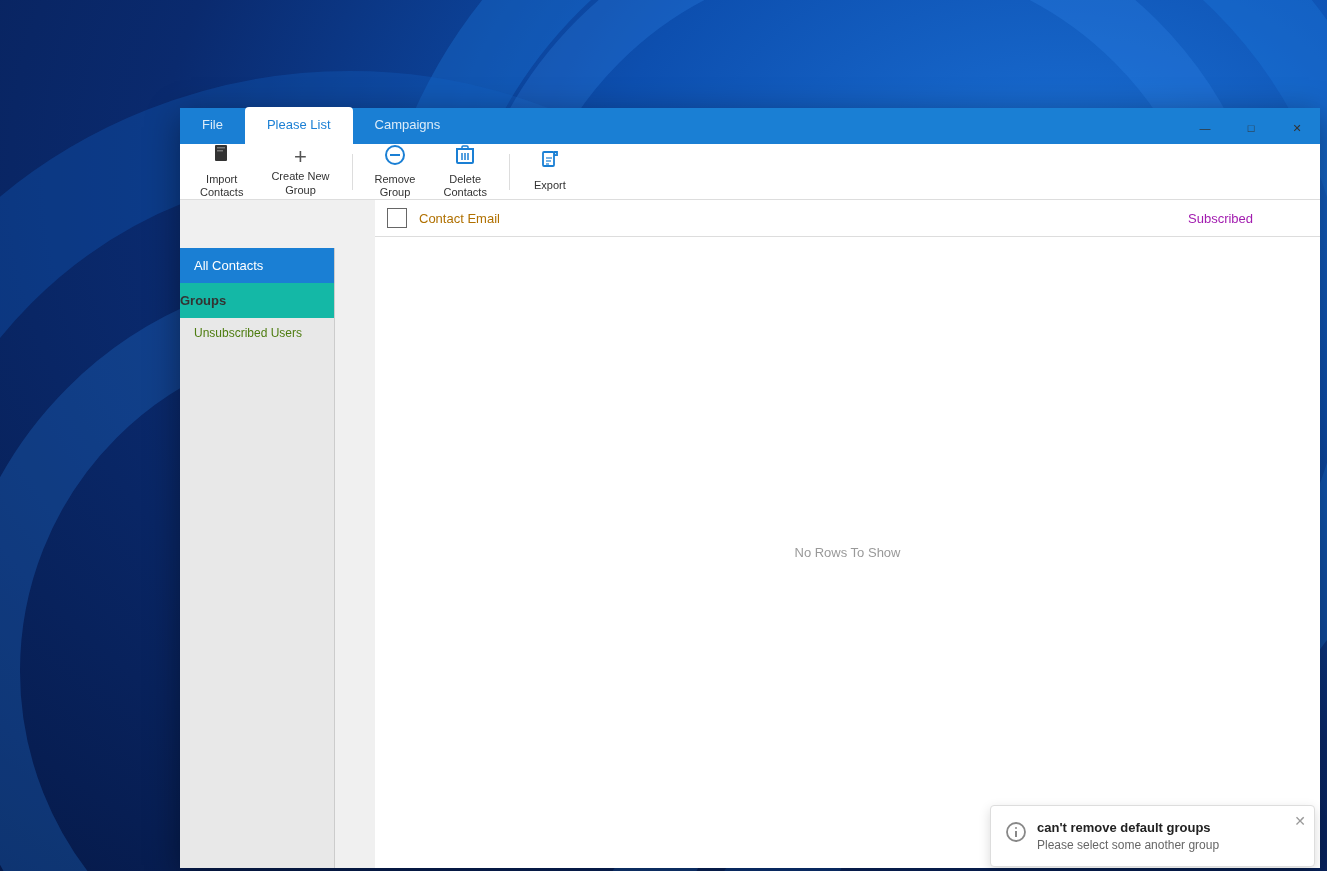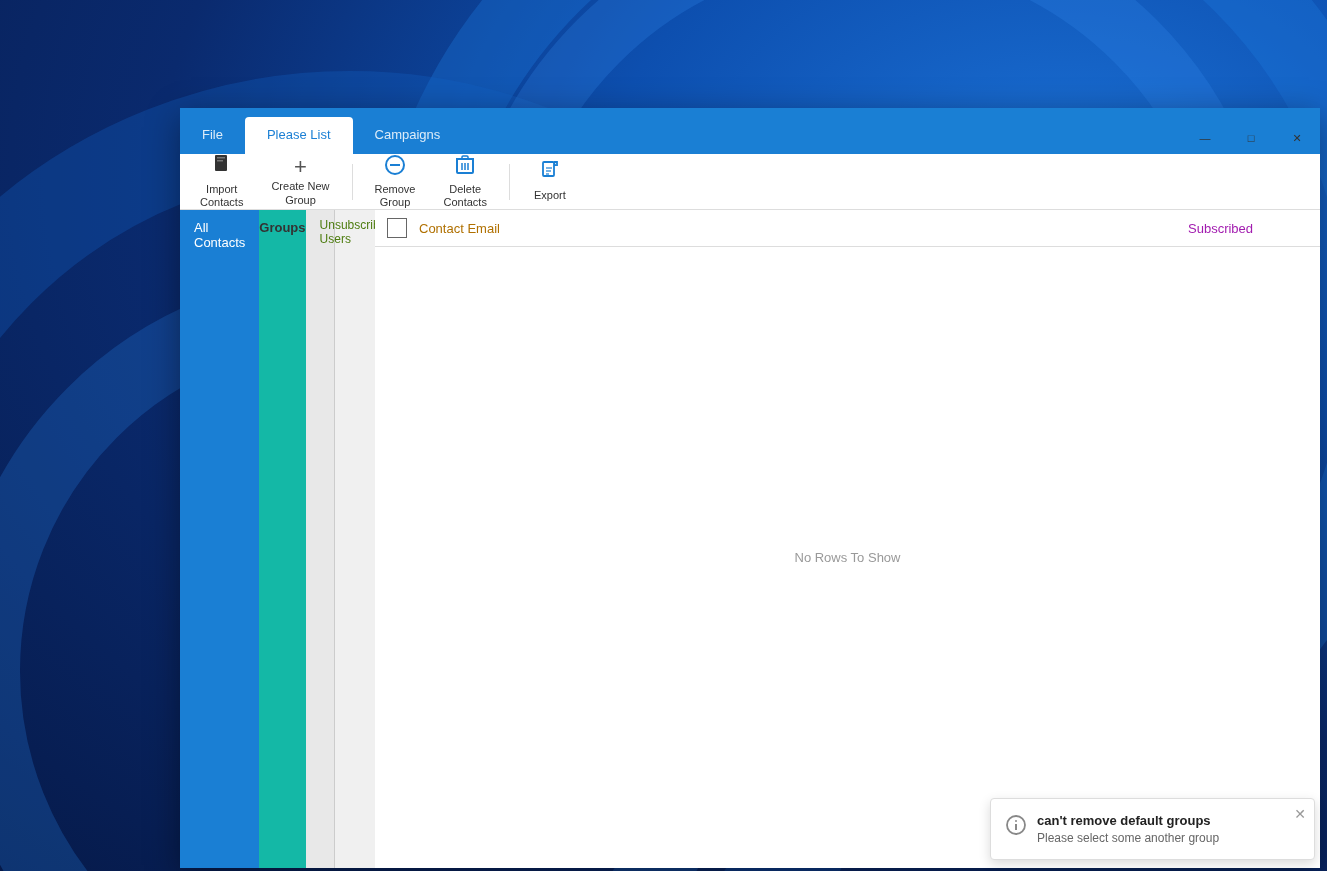--- a/index.html
+++ b/index.html
@@ -84,21 +84,21 @@
       justify-content: center;
       font-size: 11px;
       cursor: pointer;
       background: transparent;
       border: none;
       color: #333;
     }
 
     
     .tab-bar {
-      height: 46px;
+      height: 36px;
       background: #1a7fd4;
       display: flex;
       align-items: flex-end;
       padding: 0;
     }
 
     .nav-tab {
       padding: 10px 22px;
       font-size: 13px;
       cursor: pointer;
@@ -167,22 +167,23 @@
       display: flex;
       flex: 1;
       overflow: hidden;
     }
 
     
     .sidebar {
       width: 155px;
       background: #e8e8e8;
       display: flex;
-      flex-direction: row;
+      flex-direction: column;
       border-right: 1px solid #ccc;
+      margin-top: 48px;
     }
 
     .sidebar-all-contacts {
       padding: 10px 14px;
       background: #1a7fd4;
       color: white;
       font-size: 13px;
       cursor: pointer;
     }
 
@@ -245,21 +246,21 @@
       display: flex;
       align-items: center;
       justify-content: center;
       color: #999;
       font-size: 13px;
     }
 
     
     .notification-toast {
       position: absolute;
-      bottom: 8px;
+      bottom: 1px;
       right: 5px;
       width: 325px;
       background: white;
       border: 1px solid #ddd;
       box-shadow: 0 4px 12px rgba(0,0,0,0.15);
       padding: 14px 36px 14px 14px;
       display: flex;
       align-items: flex-start;
       gap: 10px;
       border-radius: 4px;

